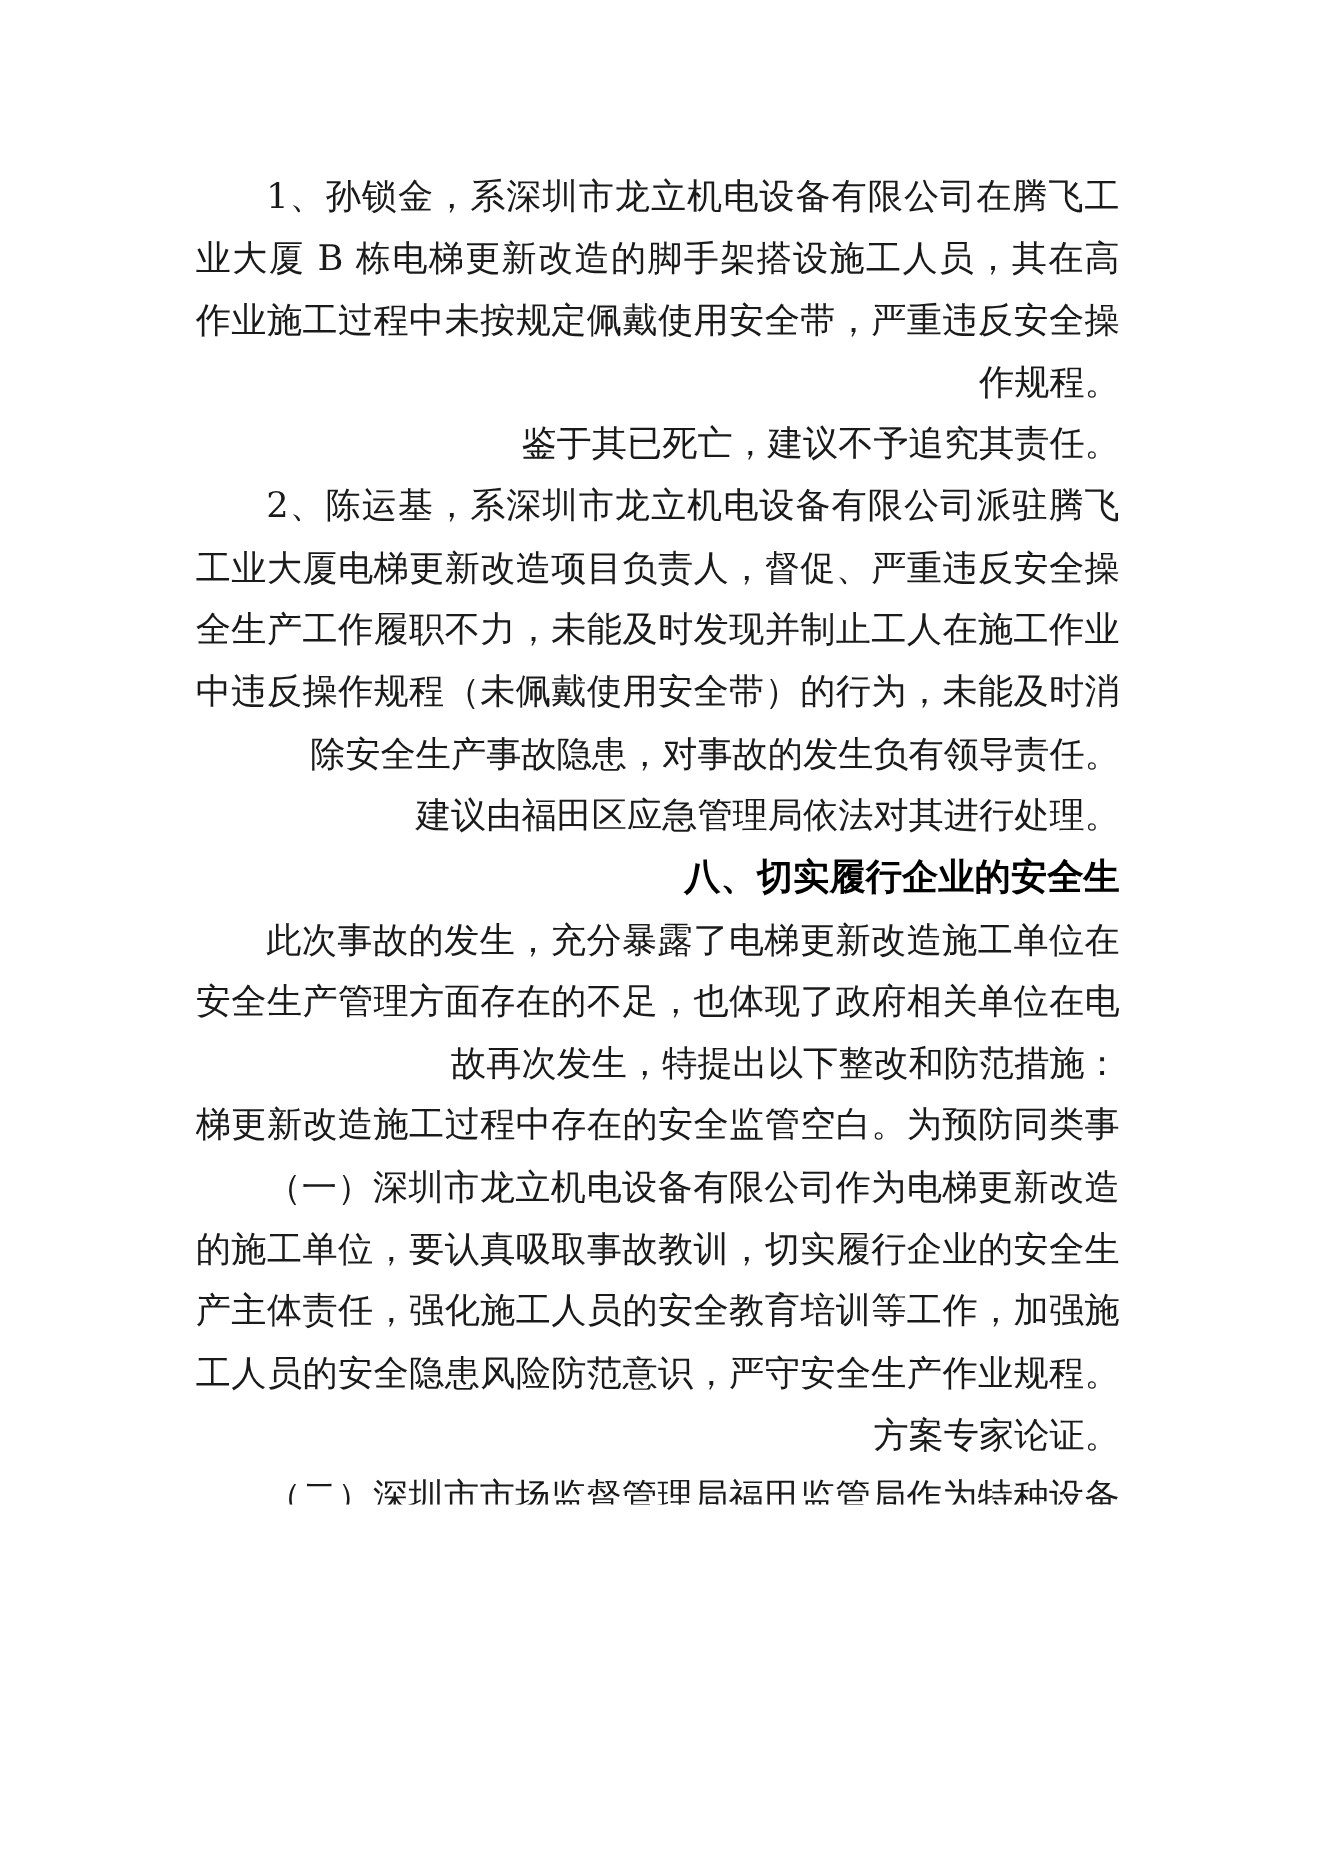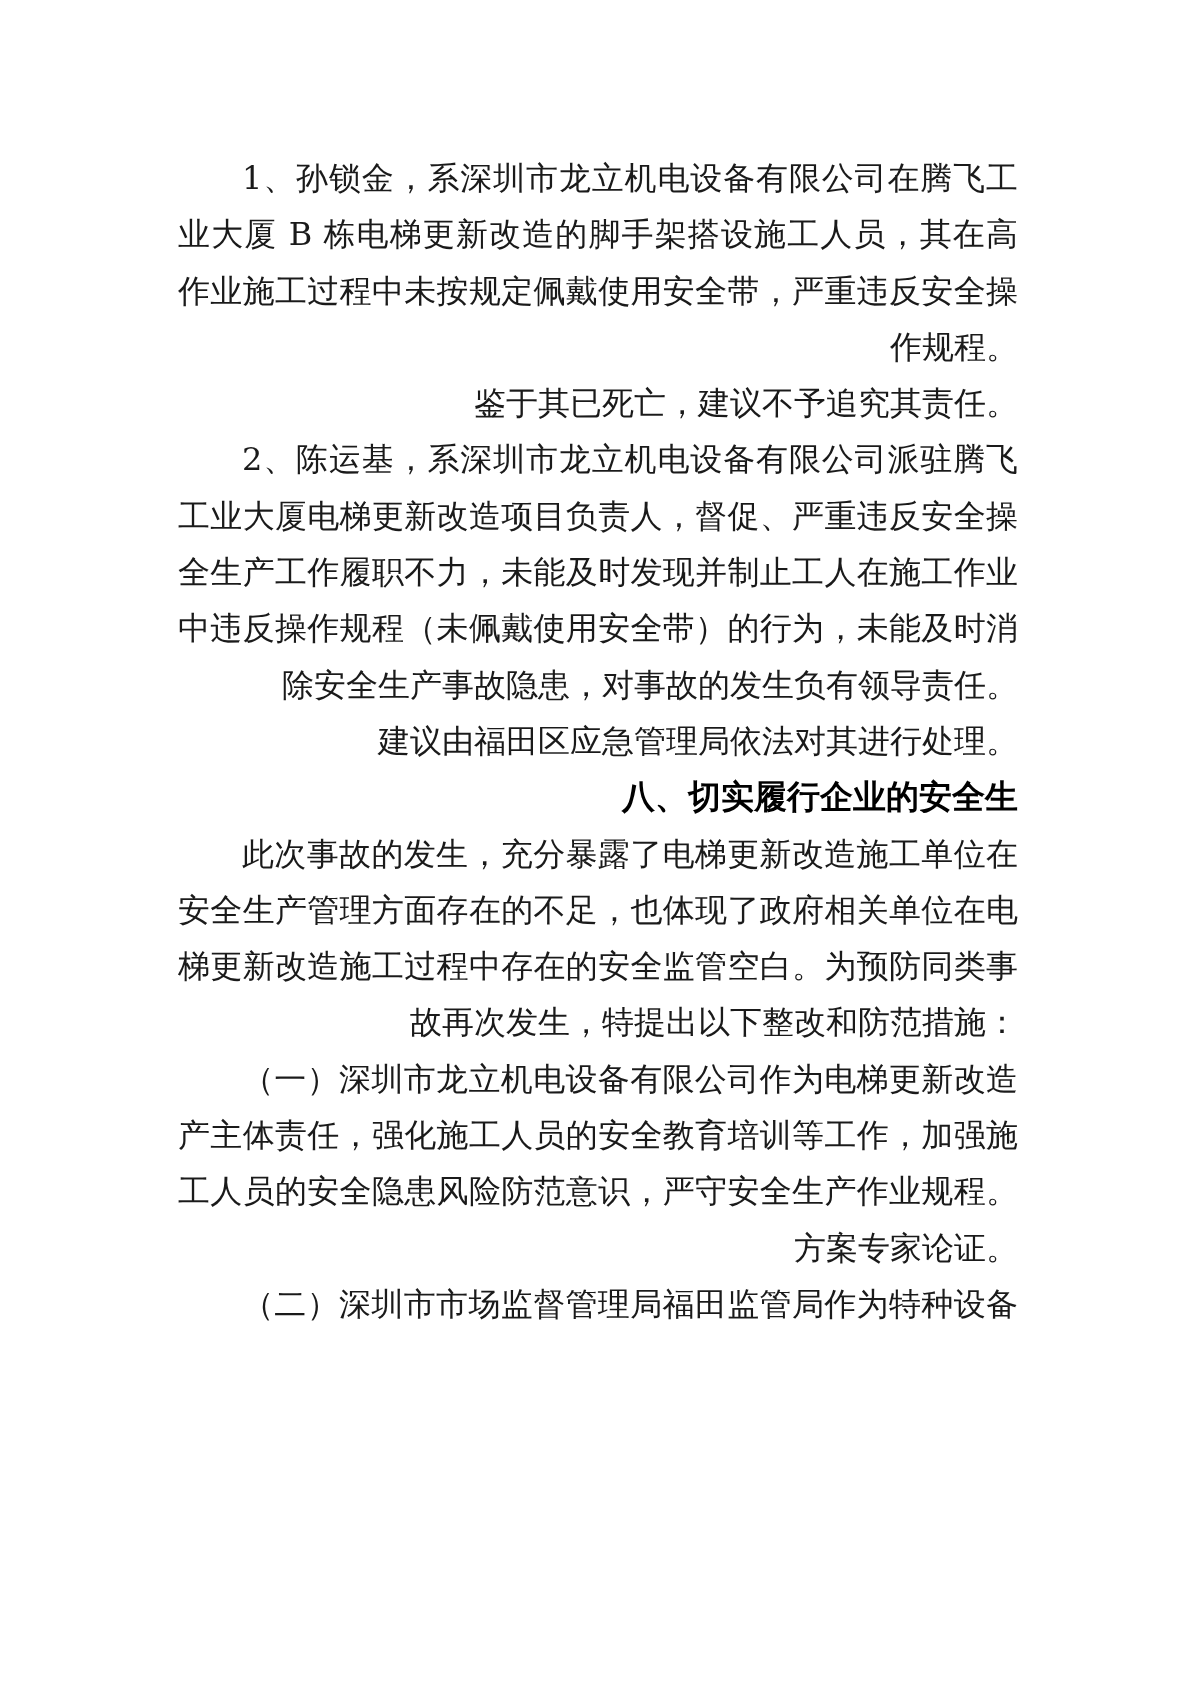--- a/index.html
+++ b/index.html
@@ -70,23 +70,24 @@
     <div class="ln ind">鉴于其已死亡，建议不予追究其责任。</div>
     <div class="ln ind j">2、陈运基，系深圳市龙立机电设备有限公司派驻腾飞</div>
     <div class="ln j">工业大厦电梯更新改造项目负责人，督促、严重违反安全操</div>
     <div class="ln j">全生产工作履职不力，未能及时发现并制止工人在施工作业</div>
     <div class="ln j">中违反操作规程（未佩戴使用安全带）的行为，未能及时消</div>
     <div class="ln">除安全生产事故隐患，对事故的发生负有领导责任。</div>
     <div class="ln ind">建议由福田区应急管理局依法对其进行处理。</div>
     <div class="ln ind heading">八、切实履行企业的安全生</div>
     <div class="ln ind j">此次事故的发生，充分暴露了电梯更新改造施工单位在</div>
     <div class="ln j">安全生产管理方面存在的不足，也体现了政府相关单位在电</div>
+    <div class="ln">故再次发生，特提出以下整改和防范措施：</div>
     <div class="ln j">梯更新改造施工过程中存在的安全监管空白。为预防同类事</div>
-    <div class="ln">故再次发生，特提出以下整改和防范措施：</div>
     <div class="ln ind j">（一）深圳市龙立机电设备有限公司作为电梯更新改造</div>
+    <div class="ln j">的施工单位，要认真吸取事故教训，切实履行企业的安全生</div>
     <div class="ln j">产主体责任，强化施工人员的安全教育培训等工作，加强施</div>
     <div class="ln j">工人员的安全隐患风险防范意识，严守安全生产作业规程。</div>
     <div class="ln">方案专家论证。</div>
     <div class="ln ind j">（二）深圳市市场监督管理局福田监管局作为特种设备</div>
   </div>
 
   <div class="pagenum">24</div>
 </div>
 
 </body></html>

